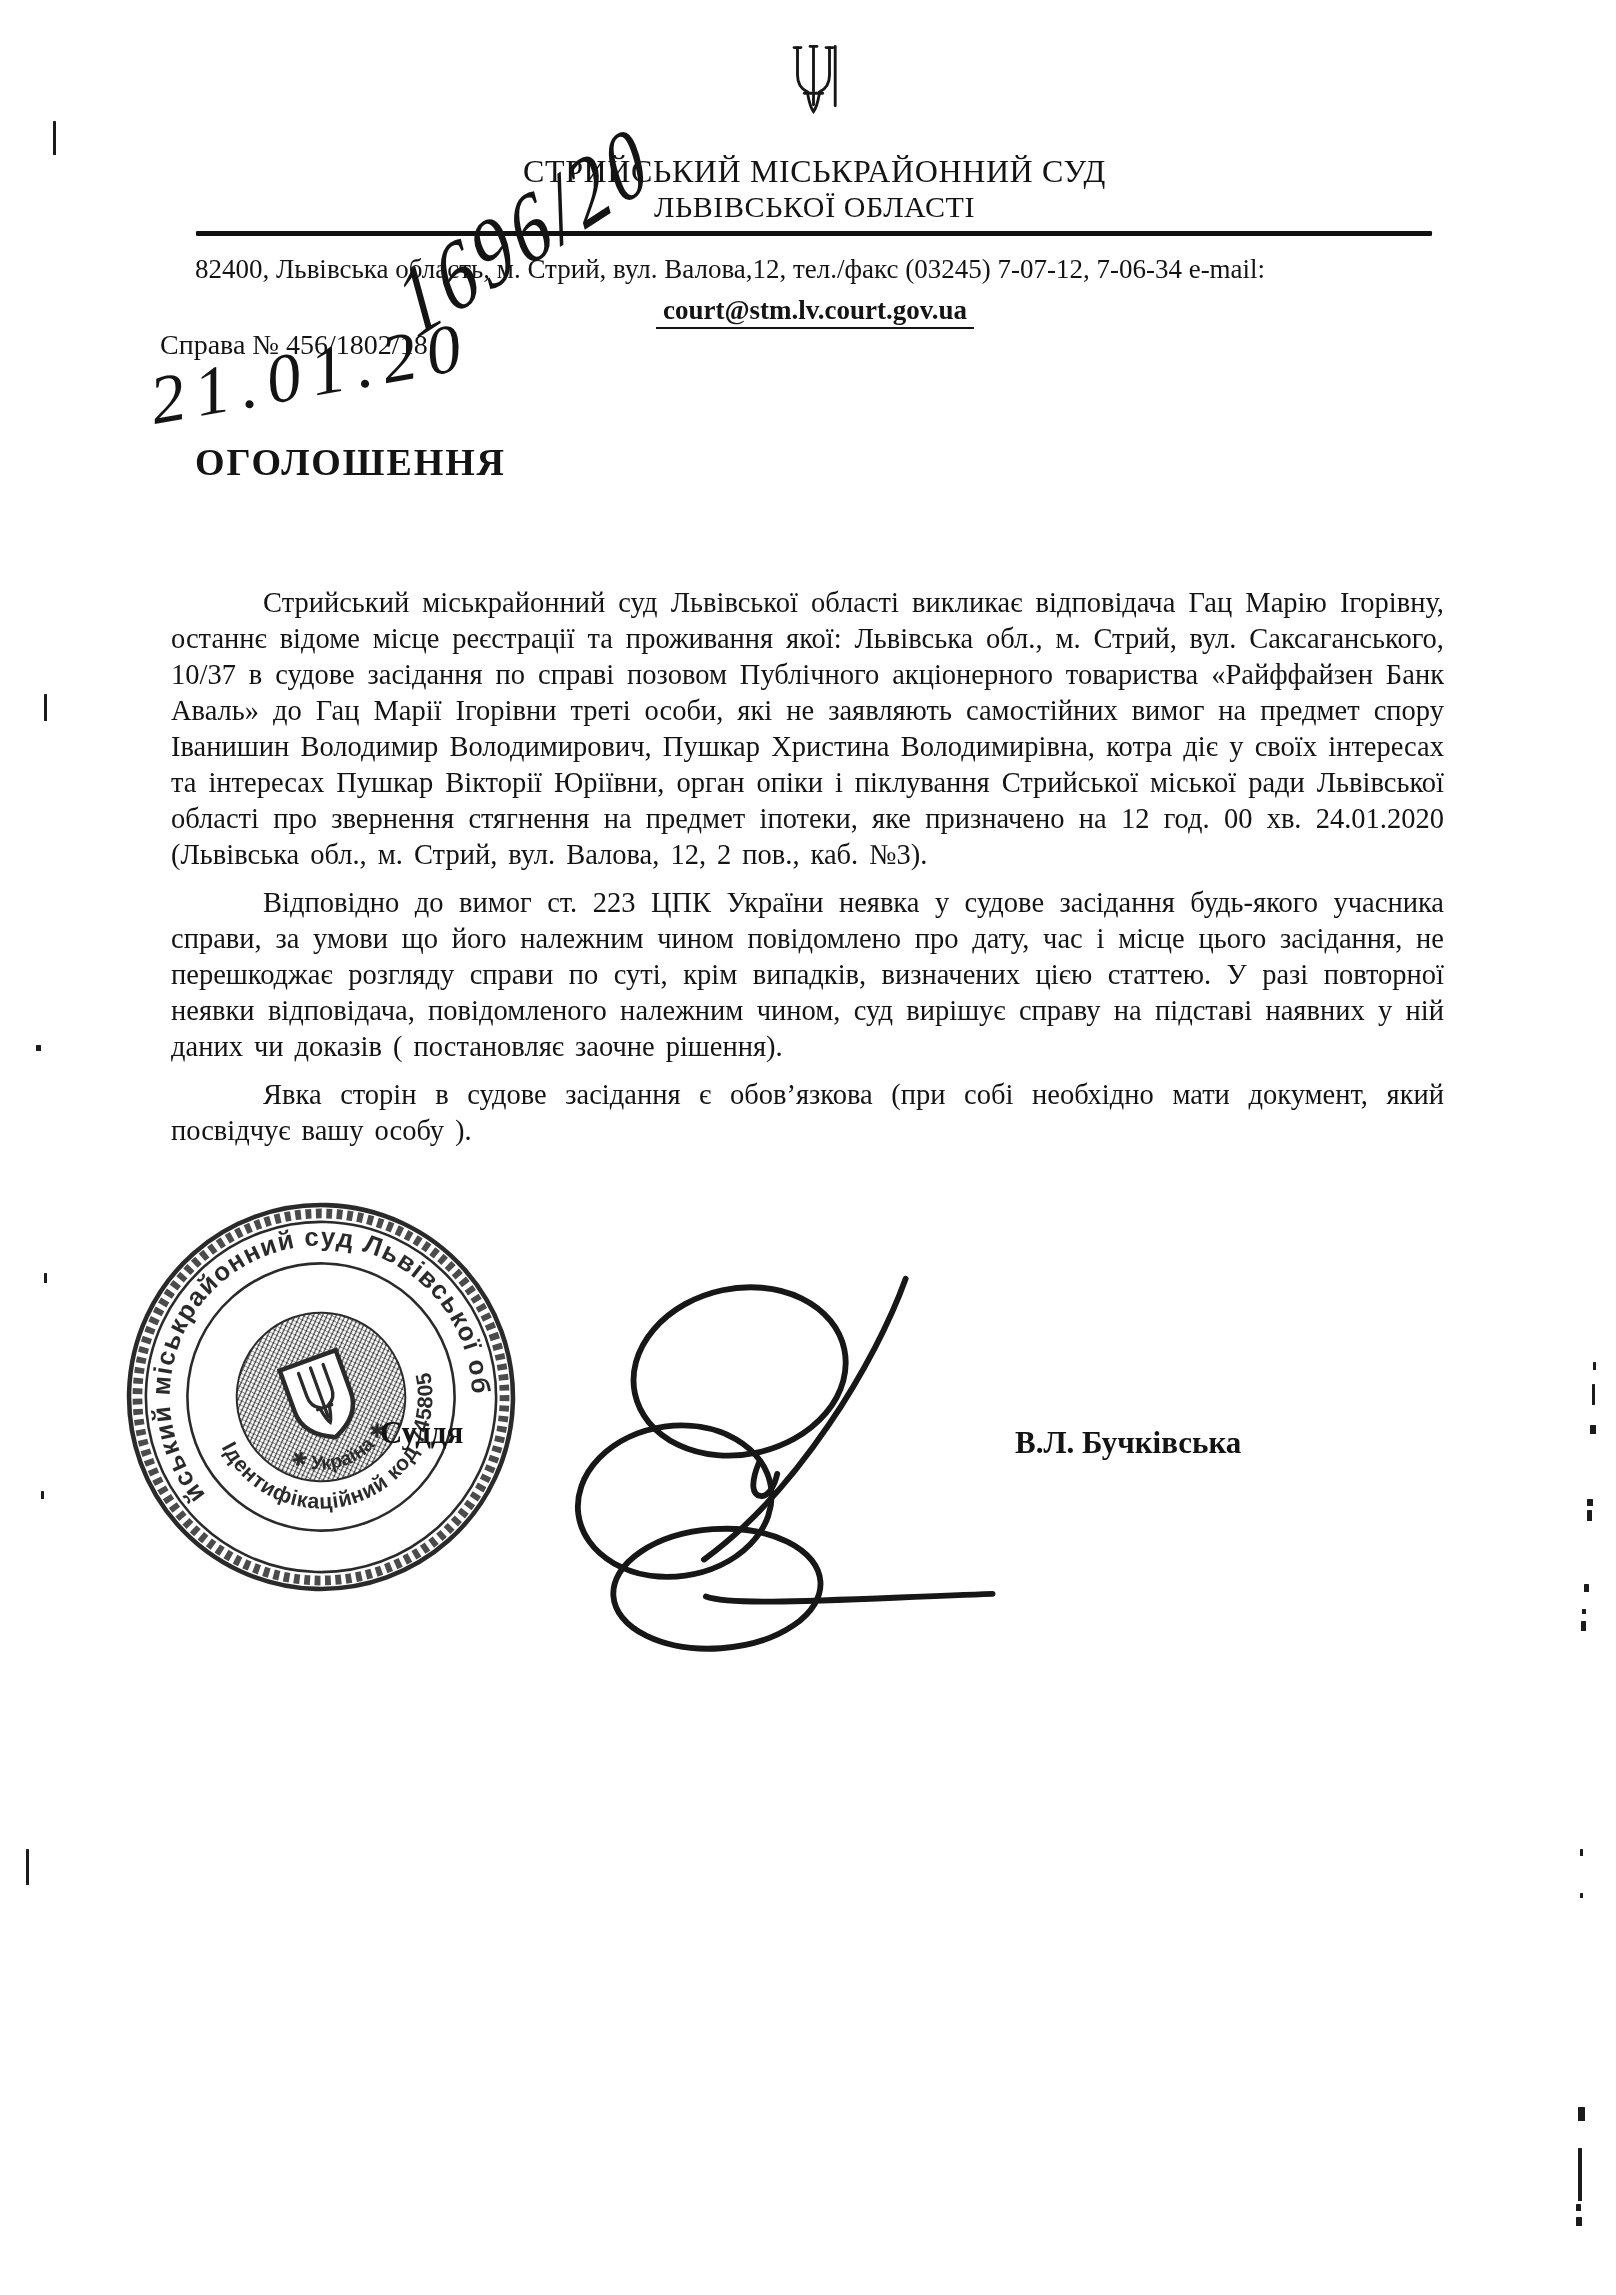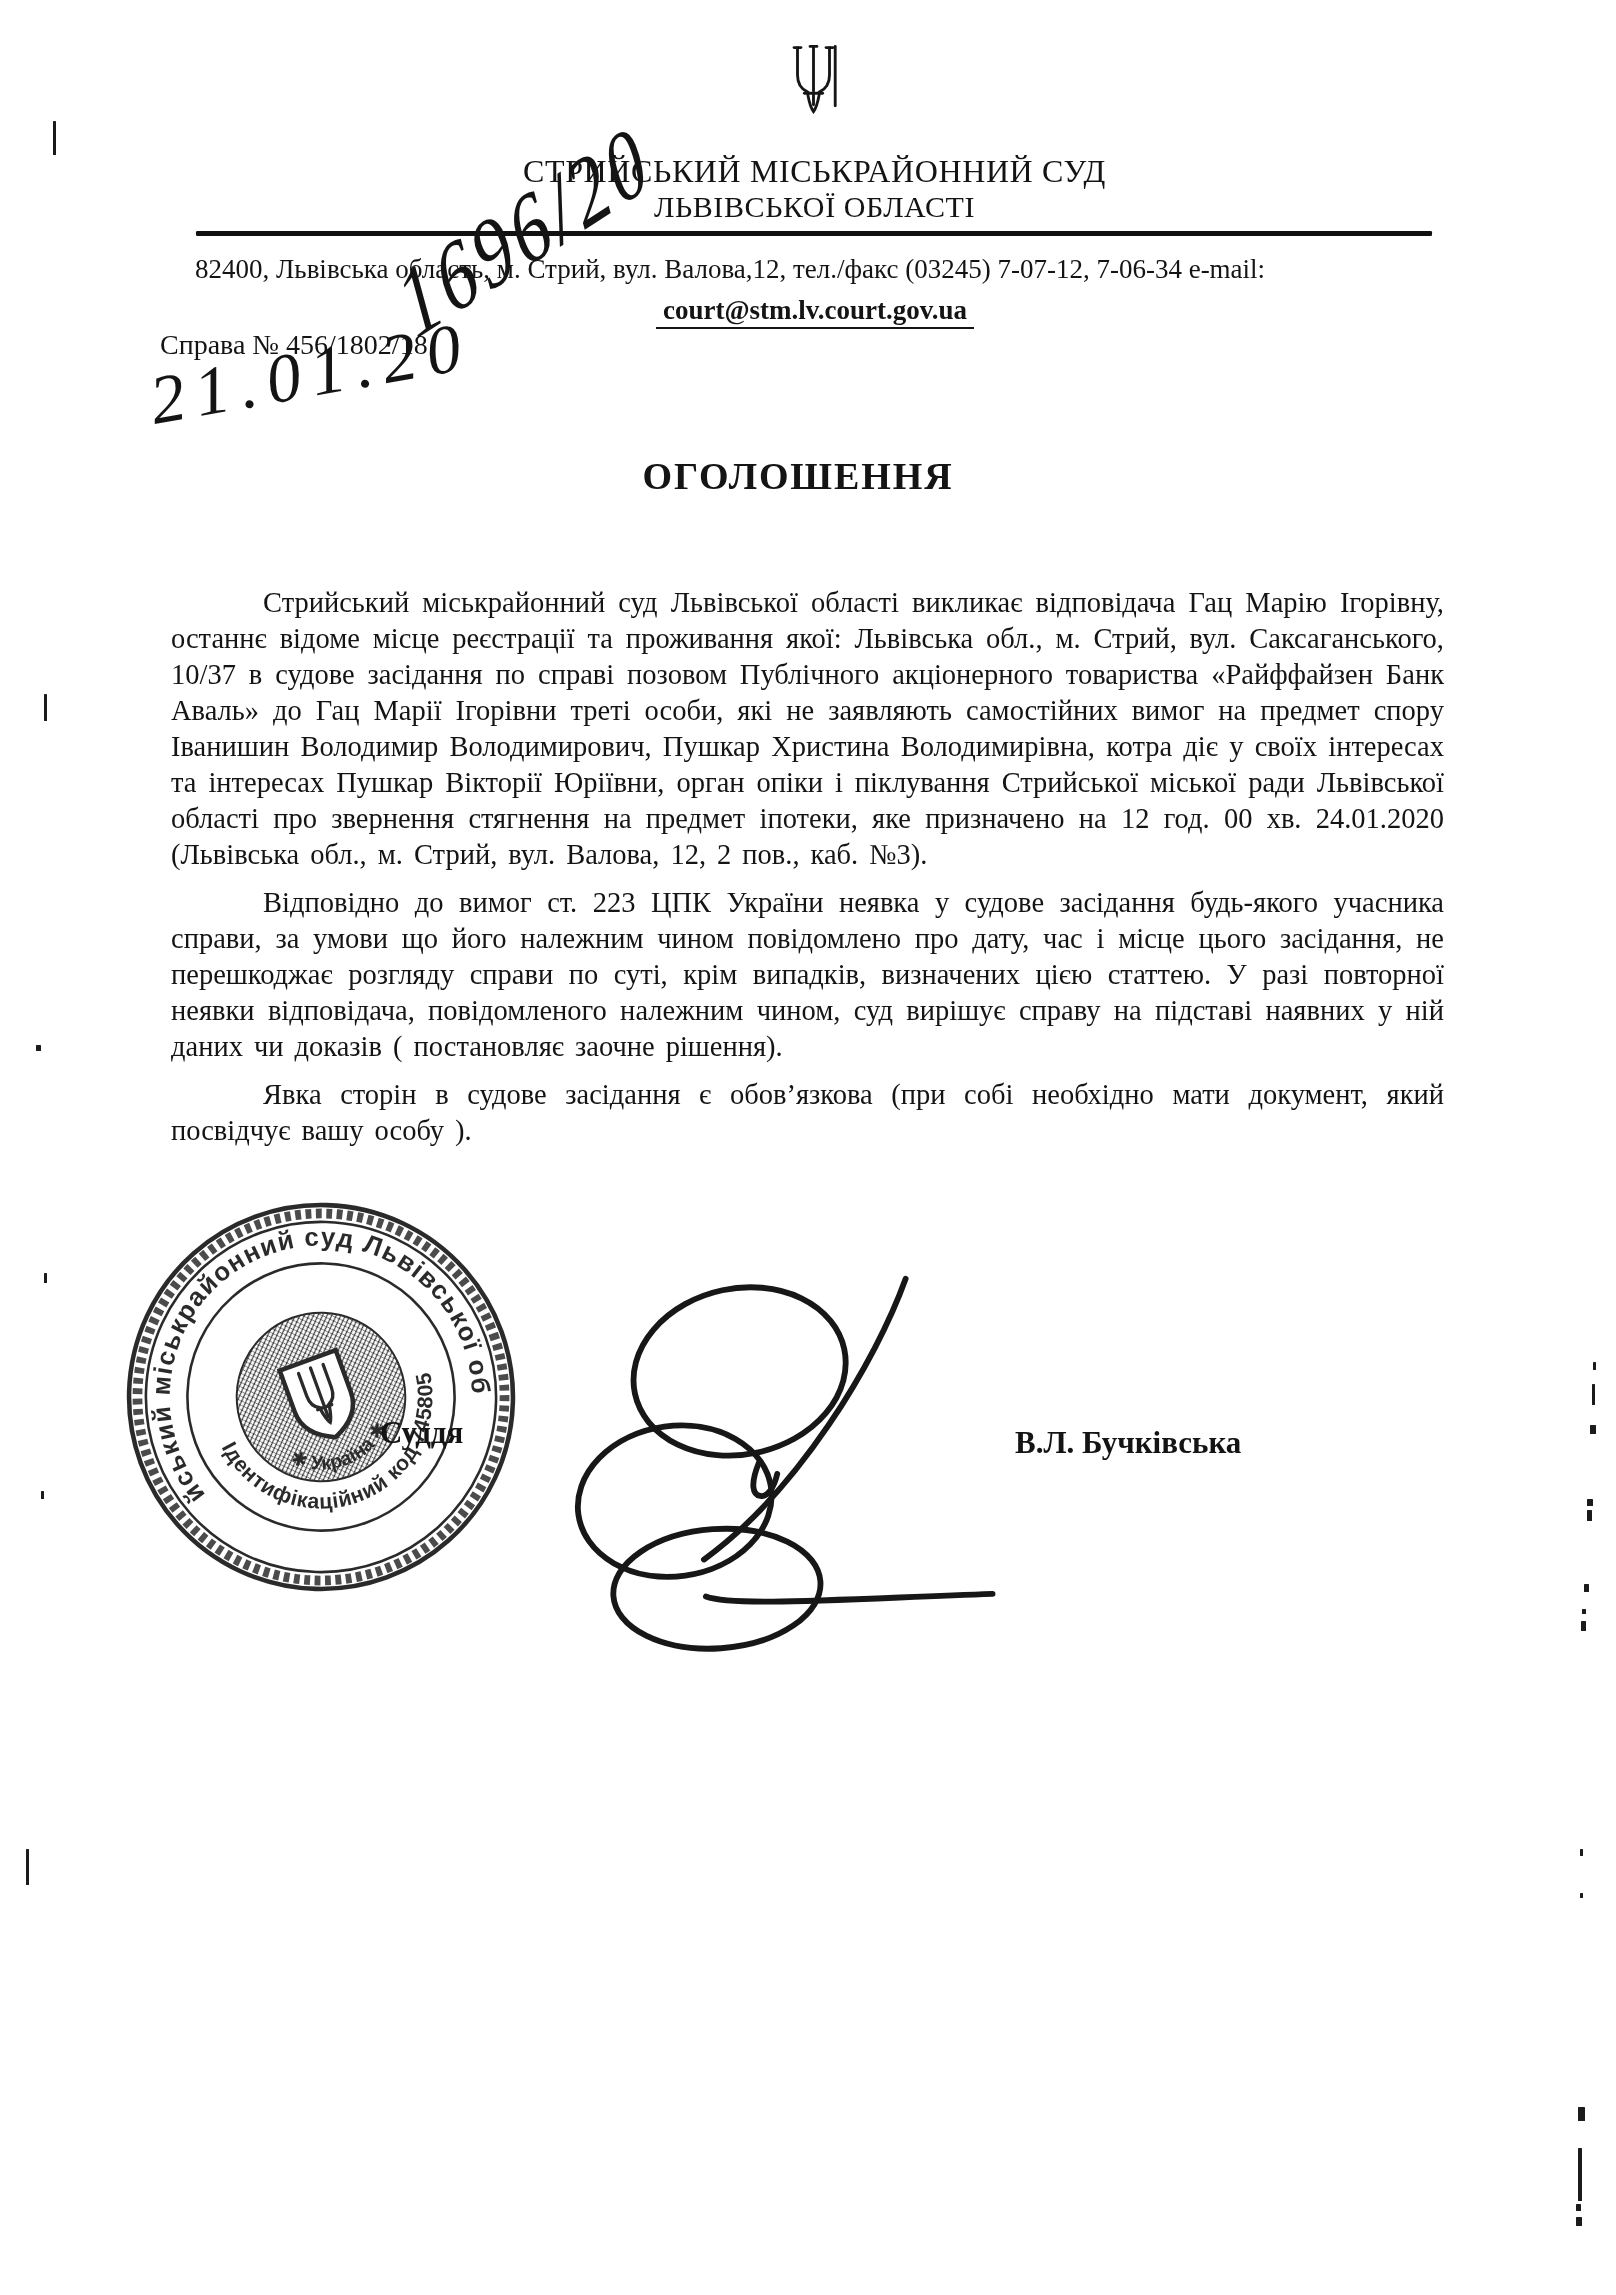--- a/index.html
+++ b/index.html
@@ -16,21 +16,21 @@
   .court-line2{font-size:30px;letter-spacing:0.6px;}
   .rule{left:196px;top:231px;width:1236px;height:4.5px;background:#111;border-radius:1.3px;}
   .addr{left:195px;top:254px;width:1240px;text-align:left;font-size:27px;}
   .email-row{left:195px;top:295px;width:1240px;text-align:center;font-size:27px;}
   .email-row span{display:inline-block;border-bottom:2.6px solid #141414;padding:0 6.5px 1.3px 6.5px;font-weight:bold;}
   .case-line{left:160px;top:329px;font-size:28px;}
   
   .hw{font-style:italic;white-space:nowrap;}
   .hw-number{left:425px;top:272px;font-size:77px;transform:rotate(-33deg) skewX(-10deg) scaleY(1.22);transform-origin:left bottom;letter-spacing:5.2px;}
   .hw-date{left:144px;top:363px;font-size:69px;transform:rotate(-10deg);transform-origin:left top;letter-spacing:10.4px;}
-  .doc-title{left:195px;top:454px;width:1206px;text-align:center;font-size:38px;font-weight:bold;letter-spacing:1.9px;}
+  .doc-title{left:195px;top:440px;width:1206px;text-align:left;font-size:38px;font-weight:bold;letter-spacing:1.9px;}
   
   .body-text{left:159px;top:573px;width:1297px;font-size:28.5px;line-height:36px;text-align:justify;word-spacing:3.9px;}
   .body-text p{margin:12px;text-indent:92px;}
   
   .stamp-svg{left:107px;top:1183px;width:428px;height:428px;opacity:.9;}
   .judge-label{left:353px;top:1415px;font-size:31px;font-weight:bold;z-index:6;margin-left:27px;}
   .judge-name{left:1015px;top:1425px;font-size:31px;font-weight:bold;z-index:6;}
   .sig-svg{left:545px;top:1245px;width:480px;height:441px;z-index:5;}
   svg{display:block;}
   .stamp-ring-text{font-family:"Liberation Sans","DejaVu Sans",sans-serif;font-size:40px;font-weight:bold;letter-spacing:2px;fill:#141414;}

